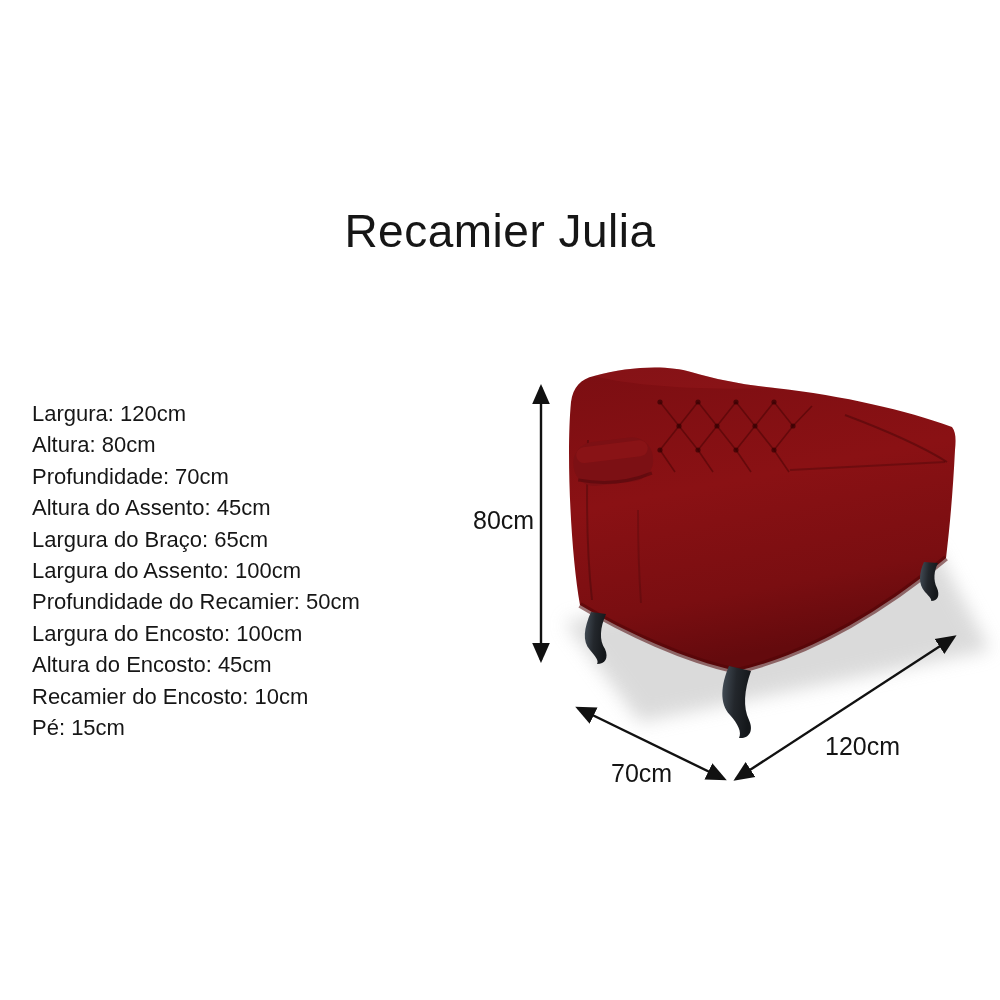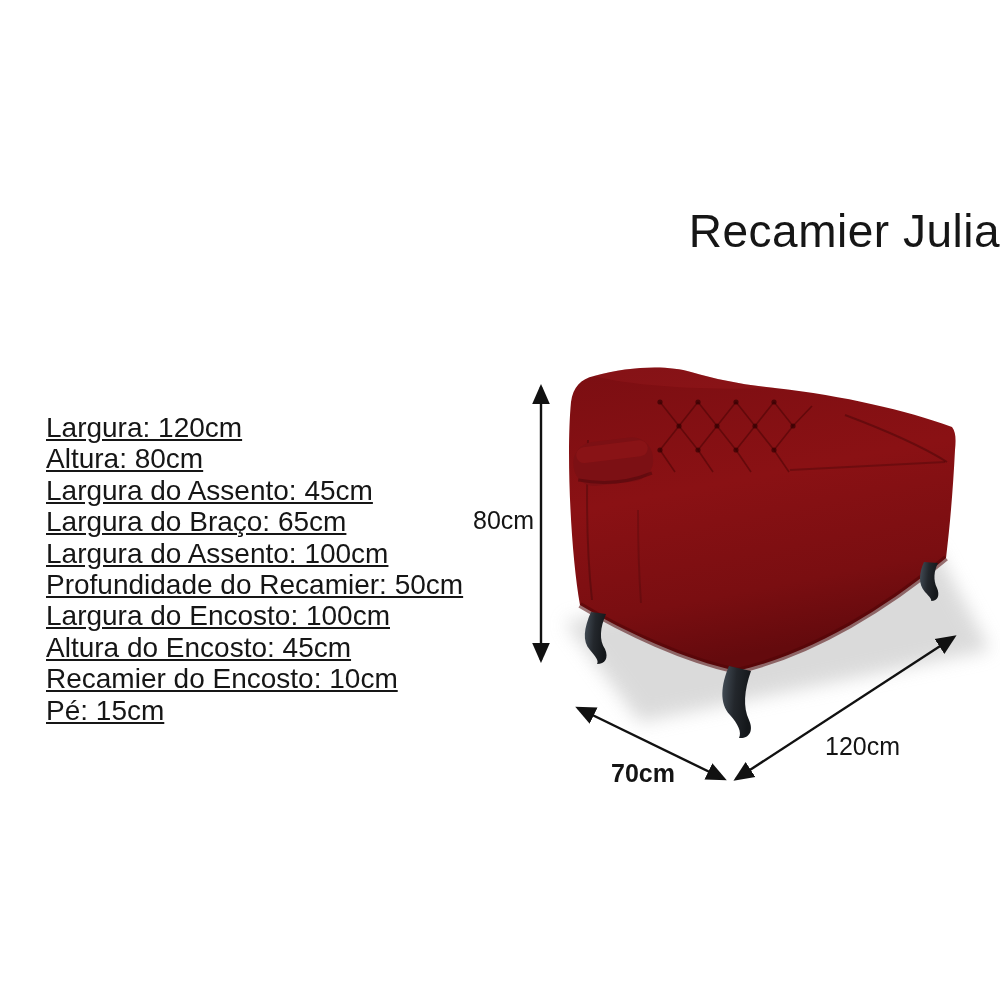--- a/index.html
+++ b/index.html
@@ -7,63 +7,63 @@
     width:1000px;height:1000px;
     background:#ffffff;
     font-family:"Liberation Sans", sans-serif;
     color:#151515;
     position:relative;
     overflow:hidden;
   }
   .page-title{
     position:absolute;
     top:204px;left:0;right:0;
-    text-align:right;
+    text-align:center;
     font-size:46px;
     font-weight:400;
     letter-spacing:0.5px;
     color:#161616;
     margin:0;
   }
   .spec-list{
     position:absolute;
     left:30px;top:396px;
-    margin:16px;padding:0;
+    margin:2px;padding:0;
     list-style:none;
-    font-size:28px;
+    font-size:22px;
     line-height:31.4px;
     color:#161616;
     white-space:nowrap;
-    text-decoration:underline;
   }
   .product-figure{
     position:absolute;
     left:450px;top:360px;
     width:550px;height:450px;
   }
   .product-figure svg{display:block;width:100%;height:100%;}
   .dim-label{
     position:absolute;
     font-size:25px;
     color:#141414;
     white-space:nowrap;
   }
   .dim-label.height{left:473px;top:506px;}
-  .dim-label.depth{left:611px;top:759px;font-weight:bold;}
+  .dim-label.depth{left:611px;top:759px;}
   .dim-label.width{left:825px;top:732px;}
 </style>
 </head>
 <body>
 
 <h1 class="page-title">Recamier Julia</h1>
 
 <ul class="spec-list">
     <li>Largura: 120cm</li>
     <li>Altura: 80cm</li>
-    <li>Largura do Assento: 45cm</li>
+    <li>Profundidade: 70cm</li>
+    <li>Altura do Assento: 45cm</li>
     <li>Largura do Braço: 65cm</li>
     <li>Largura do Assento: 100cm</li>
     <li>Profundidade do Recamier: 50cm</li>
     <li>Largura do Encosto: 100cm</li>
     <li>Altura do Encosto: 45cm</li>
     <li>Recamier do Encosto: 10cm</li>
     <li>Pé: 15cm</li>
   </ul>
 
 <div class="product-figure">

